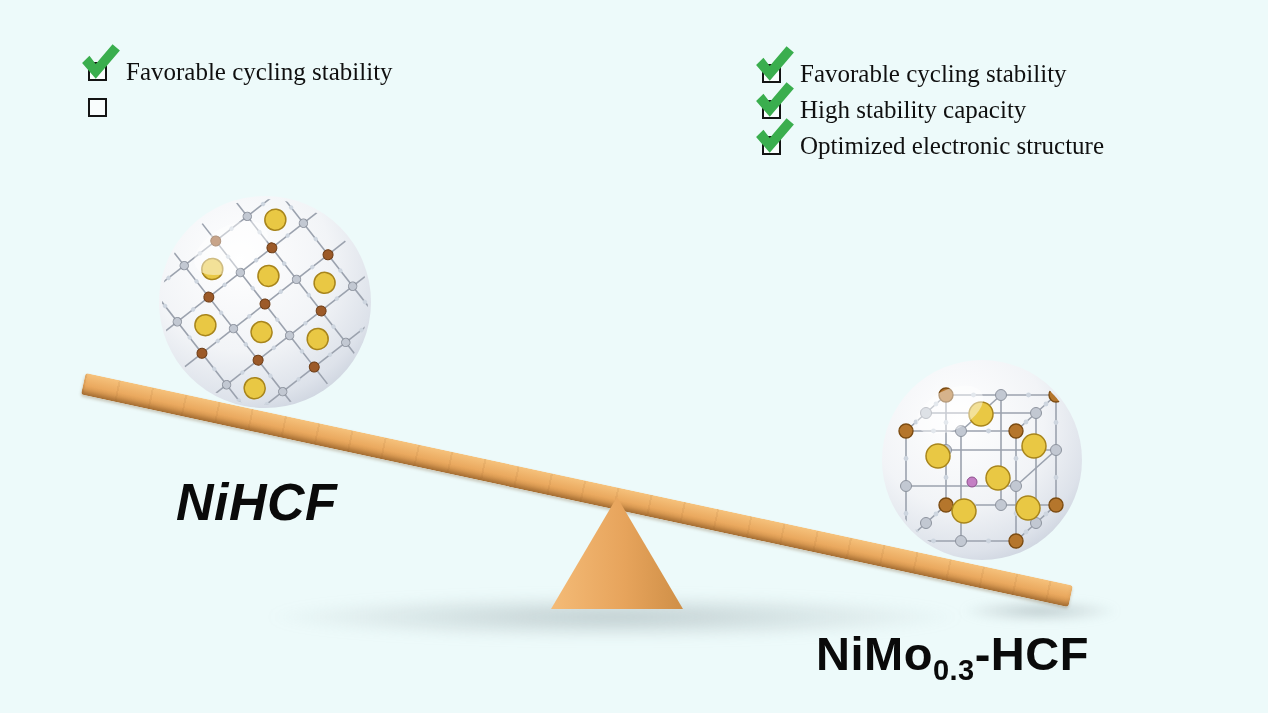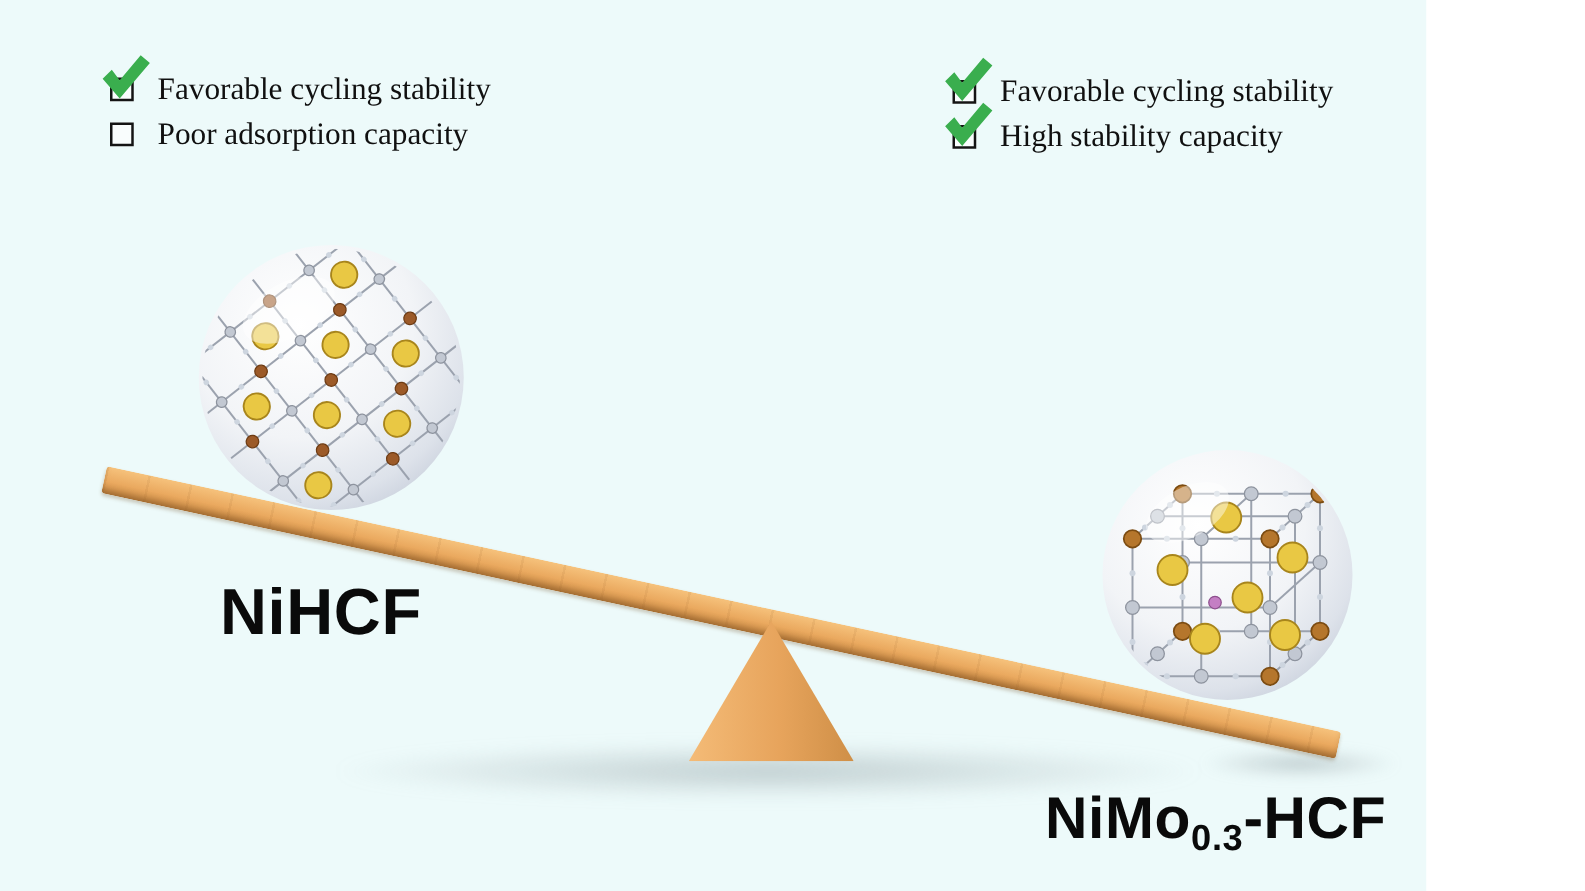--- a/index.html
+++ b/index.html
@@ -1,20 +1,20 @@
 <!DOCTYPE html>
 <html><head>
 <meta charset="utf-8">
 <style>
   * { margin:0; padding:0; box-sizing:border-box; }
   html,body { width:1268px; height:713px; }
   body { background:#ffffff; }
 
   .canvas {
-    position:relative; width:1141px; height:713px;
+    position:relative; width:1268px; height:713px;
     background:var(--bg,#edfafa);
     overflow:hidden;
     font-family:"Liberation Serif", serif;
   }
 
   
   .checklist { position:absolute; display:flex; flex-direction:column; gap:9px; }
   .checklist.left  { left:88px;  top:58px; }
   .checklist.right { left:762px; top:60px; }
 
@@ -56,57 +56,63 @@
   
   .sphere { position:absolute; }
   .sphere.left-sphere  { left:153px; top:190px; }
   .sphere.right-sphere { left:876px; top:354px; }
 
   
   .material-label {
     position:absolute; font-family:"Liberation Sans", sans-serif;
     font-weight:bold; color:#0a0a0a; letter-spacing:.5px; white-space:nowrap;
   }
-  .material-label.left  { left:176px; top:460px; font-size:52px; }
-  .material-label.right { left:836px; top:626px; font-size:47px; }
+  .material-label.left  { left:176px; top:472px; font-size:52px;font-style:italic; }
+  .material-label.right { left:816px; top:626px; font-size:47px; }
   .material-label sub { font-size:29px; line-height:0; }
 </style>
 </head>
 <body>
 
 <div class="canvas" style="--bg: #edfafa; --check: #3aae4e; --wood-light: #f6c27c; --wood-mid: #eaa95f; --wood-dark: #c98a45;">
 
   <div class="checklist left">
     <div class="check-item">
       <span class="checkbox"></span>
       <svg class="checkmark" viewBox="0 0 40 36">
           <path d="M2 19 L9 12 L15 20 L31 1 L38 7 L15 34 Z"></path>
         </svg>
       <span class="label">Favorable cycling stability</span>
     </div>
     <div class="check-item">
       <span class="checkbox"></span>
-      <span class="label">Poor adsorption capacity</span>
     </div>
   </div>
 
   <div class="checklist right">
     <div class="check-item">
       <span class="checkbox"></span>
       <svg class="checkmark" viewBox="0 0 40 36">
           <path d="M2 19 L9 12 L15 20 L31 1 L38 7 L15 34 Z"></path>
         </svg>
       <span class="label">Favorable cycling stability</span>
     </div>
     <div class="check-item">
       <span class="checkbox"></span>
       <svg class="checkmark" viewBox="0 0 40 36">
           <path d="M2 19 L9 12 L15 20 L31 1 L38 7 L15 34 Z"></path>
         </svg>
       <span class="label">High stability capacity</span>
+    </div>
+    <div class="check-item">
+      <span class="checkbox"></span>
+      <svg class="checkmark" viewBox="0 0 40 36">
+          <path d="M2 19 L9 12 L15 20 L31 1 L38 7 L15 34 Z"></path>
+        </svg>
+      <span class="label">Optimized electronic structure</span>
     </div>
   </div>
 
   <div class="ground-shadow"></div>
   <div class="tip-shadow"></div>
 
   <div class="plank"></div>
   <svg class="fulcrum" width="132" height="112" viewBox="0 0 132 112">
     <defs>
       <linearGradient id="fulGrad" x1="0" y1="0" x2="1" y2="0">

